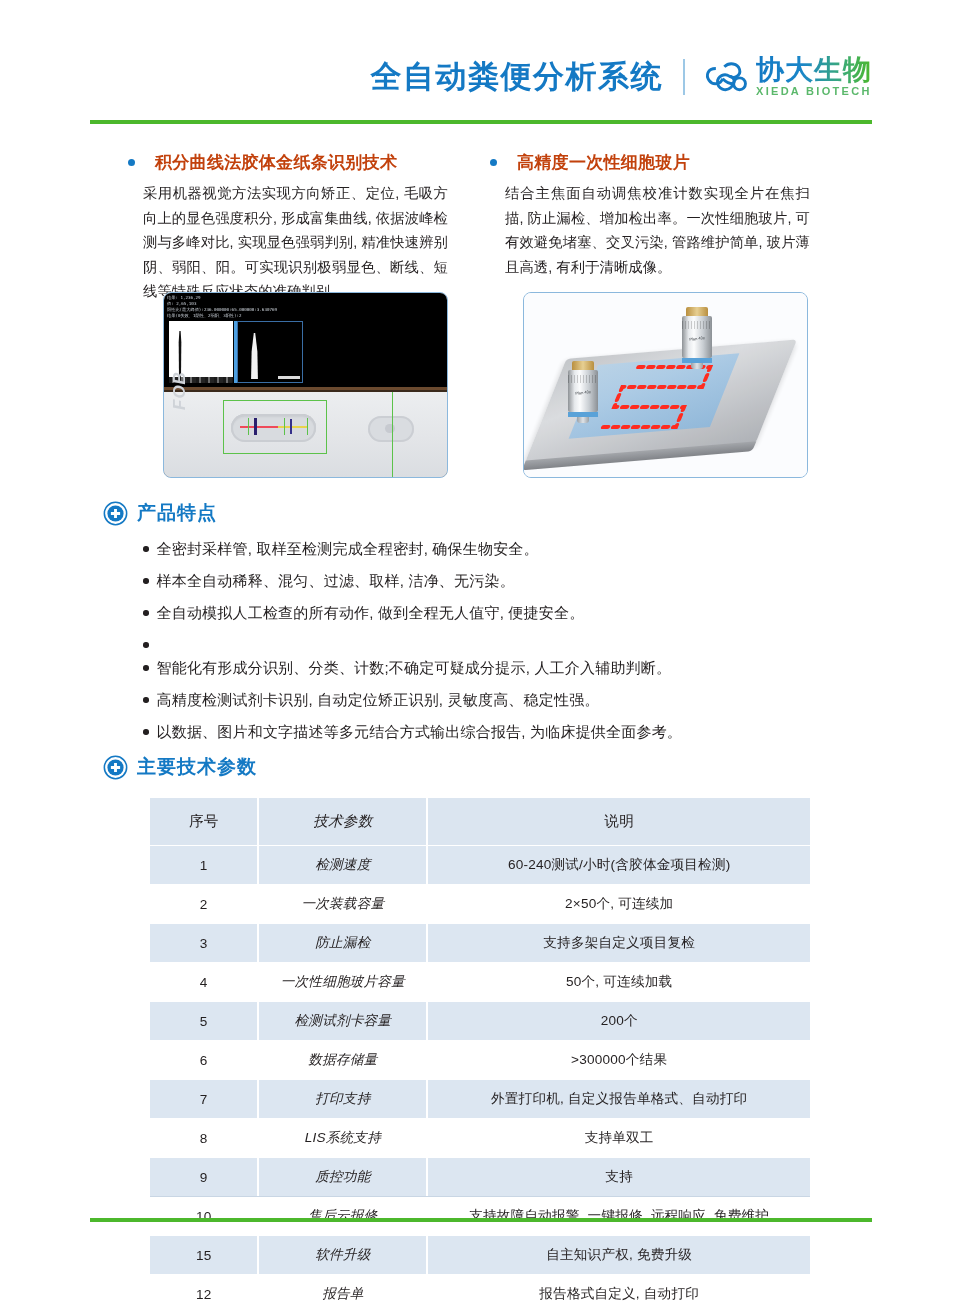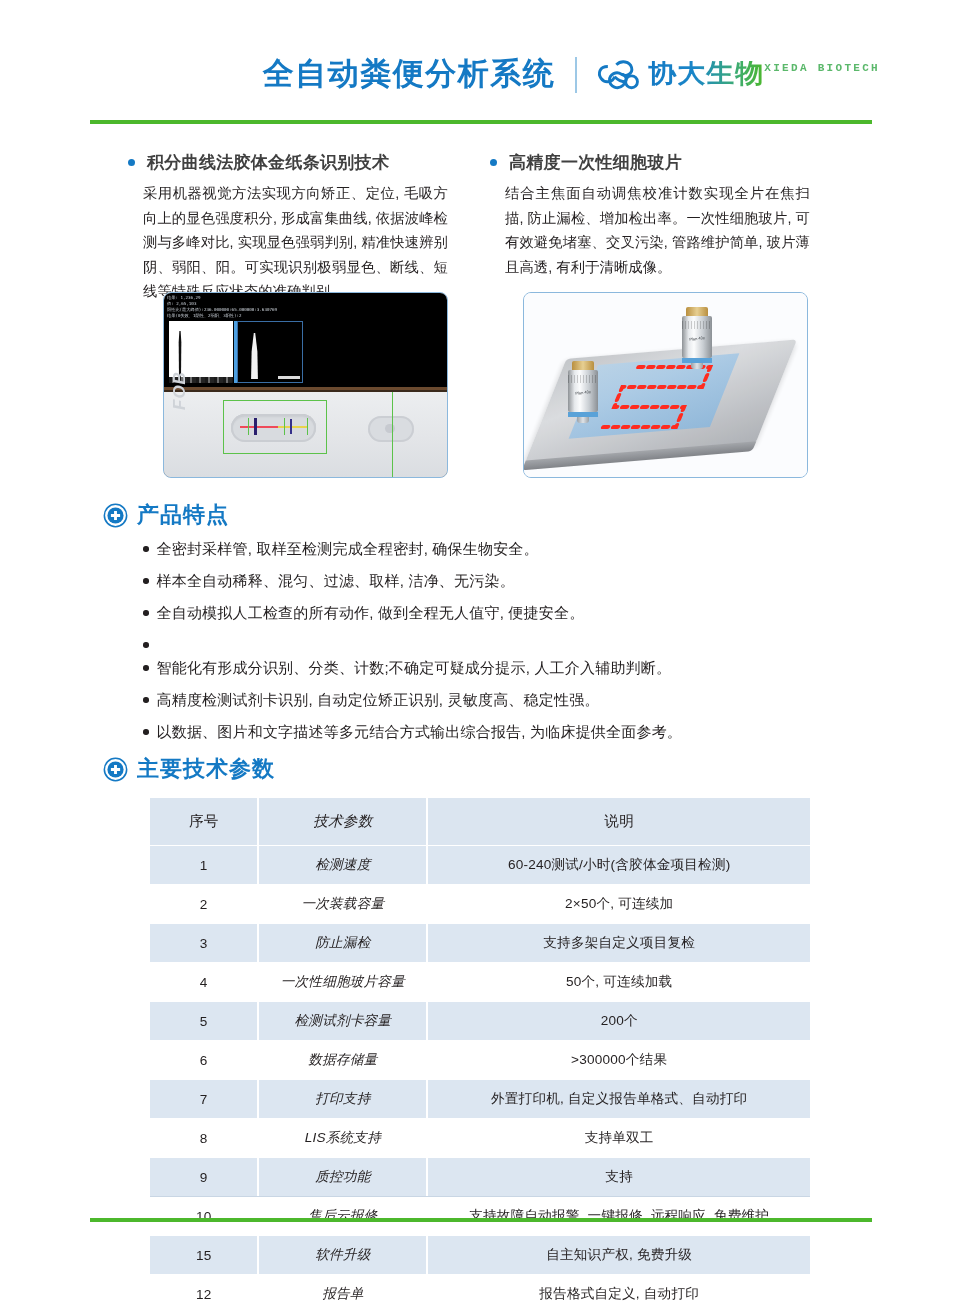--- a/index.html
+++ b/index.html
@@ -9,34 +9,34 @@
     font-family: "Liberation Sans", "DejaVu Sans", sans-serif;
     overflow: hidden;
   }
   .page { position: relative; width: 960px; height: 1303px; background: #fff; }
 
   
   .header {
     position: absolute; left: 0; top: 0; width: 960px; height: 122px;
   }
   .header-inner {
-    position: absolute; right: 80px; top: 56px;
-    display: flex; align-items: center; gap: 4px; font-family: Liberation Mono, monospace;
+    position: absolute; right: 88px; top: 56px;
+    display: flex; align-items: center; gap: 4px;
   }
   .header-title {
     font-size: 31px; font-weight: bold; color: #1479c4;
     letter-spacing: 1.5px; line-height: 1; white-space: nowrap;
     padding-right: 16px;
   }
   .header-sep {
     width: 2px; height: 36px; background: #9dc8e6; margin-right: 15px;
   }
   .logo { display: flex; align-items: center; gap: 8px; }
   .logo-mark { width: 44px; height: 38px; flex: none; }
-  .logo-text { display: flex; line-height: 1; }
+  .logo-text { display: flex; flex-direction: column; line-height: 1; }
   .logo-cn {
     font-size: 28px; font-weight: bold; letter-spacing: 1px;
     background: linear-gradient(90deg,#1479c4 0%, #1a86c8 40%, #3cab76 75%, #4cb82c 100%);
     -webkit-background-clip: text; background-clip: text; color: transparent;
     white-space: nowrap;
   }
   .logo-en {
     font-size: 11px; font-weight: bold; letter-spacing: 2.3px;
     color: #5bb86b; margin-top: 2px; white-space: nowrap;
   }
@@ -48,22 +48,22 @@
     position: absolute; left: 90px; top: 1218px; width: 782px; height: 4px;
     background: #4cb82c;
   }
 
   
   .features { position: absolute; left: 0; top: 152px; width: 960px; }
   .feat-col { position: absolute; width: 320px; }
   .feat-col.left { left: 128px; }
   .feat-col.right { left: 490px; }
   .feat-head {
-    display: flex; align-items: flex-start; gap: 12px;
-    font-size: 17px; font-weight: bold; color: #404040;
+    display: flex; align-items: flex-start; gap: 20px;
+    font-size: 17px; font-weight: bold; color: #c2410c;
     line-height: 1.3; margin-bottom: 7px; letter-spacing: 0.3px;
   }
   .feat-dot {
     width: 7px; height: 7px; border-radius: 50%; background: #1479c4;
     margin-top: 7px; flex: none;
   }
   .feat-body {
     font-size: 14.3px; color: #231f20; line-height: 1.72;
     text-align: justify; padding-left: 15px; letter-spacing: 0.1px;
   }
@@ -198,21 +198,21 @@
   }
   .lens-ring { width: 30px; height: 5px; background: #5aa2d8; }
   .lens-tip { width: 12px; height: 6px; background: linear-gradient(90deg,#9aa0a6,#dfe3e7,#9aa0a6); border-radius: 0 0 3px 3px; }
 
   
   .section-head {
     position: absolute; display: flex; align-items: center; gap: 9px;
   }
   .section-head .sh-icon { width: 25px; height: 25px; flex: none; }
   .section-head .sh-text {
-    font-size: 22px; font-weight: bold; color: #1479c4; letter-spacing: 1px;
+    font-size: 19px; font-weight: bold; color: #1479c4; letter-spacing: 1px;
   }
   #sec-features-head { left: 103px; top: 500px; }
   #sec-specs-head { left: 103px; top: 754px; }
 
   
   .bullets { position: absolute; left: 143px; top: 538px; width: 700px; }
   .bullet-row {
     display: flex; align-items: flex-start; gap: 8px;
     font-size: 15px; color: #231f20; line-height: 1.5;
     margin-bottom: 9.5px; letter-spacing: 0.2px;

